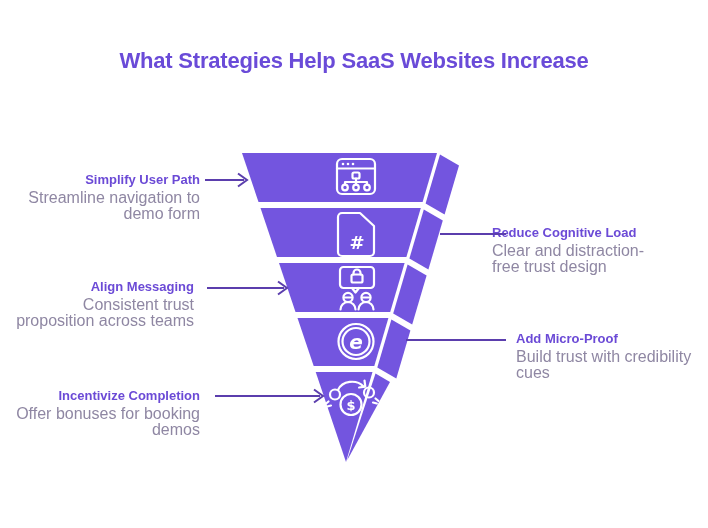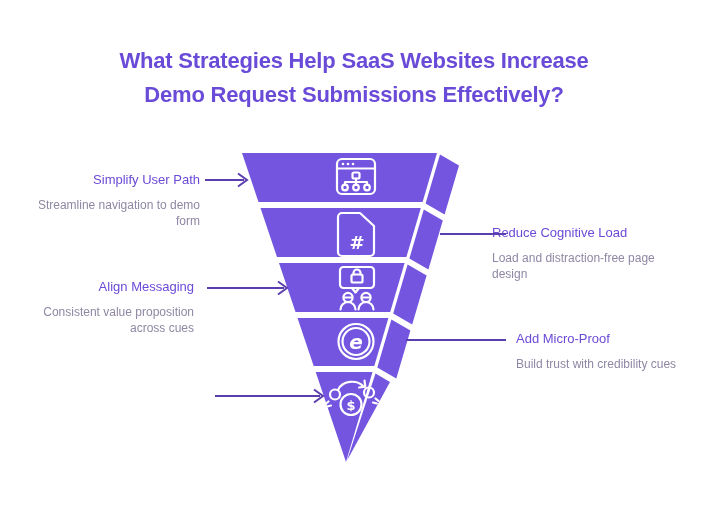--- a/index.html
+++ b/index.html
@@ -5,22 +5,22 @@
   html,body{margin:0;padding:0;background:#fff;}
   .canvas{
     position:relative;width:708px;height:528px;background:#ffffff;overflow:hidden;
     font-family:"Liberation Sans","DejaVu Sans",sans-serif;
   }
   .title{
     position:absolute;left:0;right:0;top:44px;text-align:center;
     font-size:22px;font-weight:bold;line-height:34px;color:#6a4bd8;letter-spacing:-0.2px;
   }
   .label{position:absolute;}
-  .label .heading{font-size:13px;font-weight:normal;color:#6b4ad6;line-height:16px;}
-  .label .desc{font-size:12px;color:#8f87a3;line-height:16px;margin-top:9px;}
+  .label .heading{font-size:13px;font-weight:bold;color:#6b4ad6;line-height:16px;}
+  .label .desc{font-size:16px;color:#8f87a3;line-height:16px;margin-top:2px;}
   .label.left{text-align:right;}
   .label.right{text-align:left;}
   #lbl-l0{left:18px;width:182px;top:172px;}
   #lbl-l1{left:12px;width:182px;top:279px;}
   #lbl-l2{left:10px;width:190px;top:388px;}
   #lbl-r0{left:492px;width:172px;top:225px;}
   #lbl-r1{left:516px;width:200px;top:331px;}
   svg{position:absolute;left:0;top:0;}
   .funnel-face{fill:#7355df;}
   .connector{stroke:#5b3ead;stroke-width:2;fill:none;}
@@ -28,34 +28,37 @@
   .icon-fill{fill:#ffffff;stroke:none;}
   .icon-glyph{fill:#ffffff;font-family:"DejaVu Sans",sans-serif;font-weight:bold;text-anchor:middle;}
 </style>
 </head>
 <body>
 
 <div class="canvas">
 
   <div class="title">
     <div>What Strategies Help SaaS Websites Increase</div>
-    <div>Demo Request Submissions Effectively?</div>
   </div>
 
   <div class="label left" id="lbl-l0">
     <div class="heading">Simplify User Path</div>
     <div class="desc">Streamline navigation to demo form</div>
   </div>
   <div class="label left" id="lbl-l1">
     <div class="heading">Align Messaging</div>
-    <div class="desc">Consistent value proposition across cues</div>
+    <div class="desc">Consistent trust proposition across teams</div>
+  </div>
+  <div class="label left" id="lbl-l2">
+    <div class="heading">Incentivize Completion</div>
+    <div class="desc">Offer bonuses for booking demos</div>
   </div>
   <div class="label right" id="lbl-r0">
     <div class="heading">Reduce Cognitive Load</div>
-    <div class="desc">Load and distraction-free page design</div>
+    <div class="desc">Clear and distraction-free trust design</div>
   </div>
   <div class="label right" id="lbl-r1">
     <div class="heading">Add Micro-Proof</div>
     <div class="desc">Build trust with credibility cues</div>
   </div>
 
   <svg width="708" height="528" viewBox="0 0 708 528">
 
     <g>
       <polygon class="funnel-face" points="242,153 437,153 422.6,202 258.5,202"></polygon>

